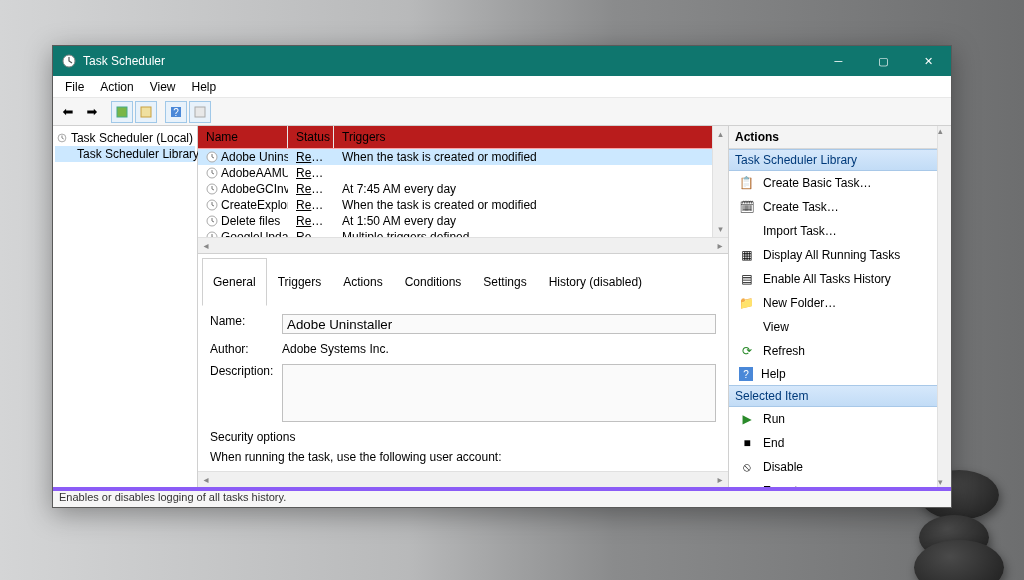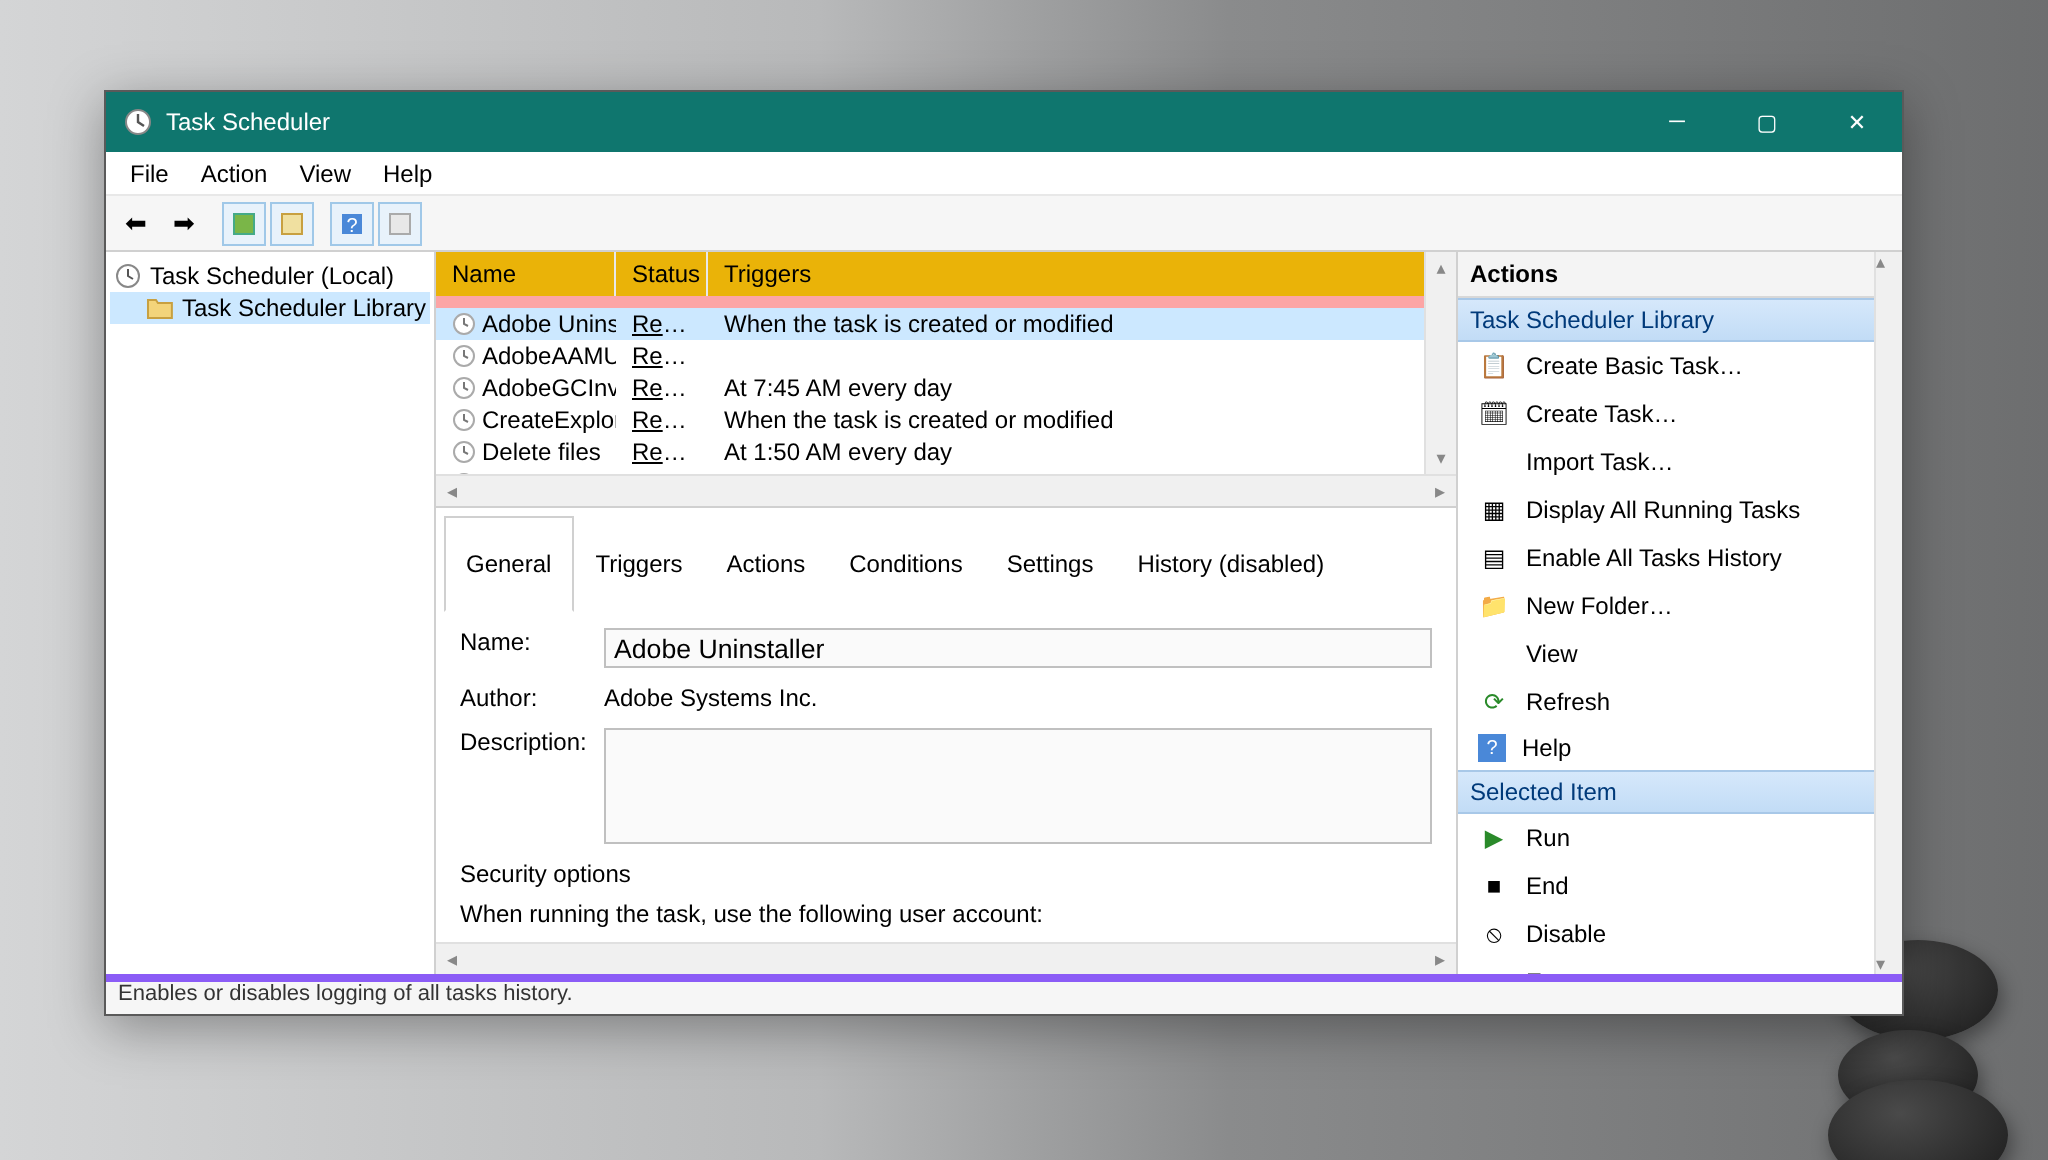--- a/index.html
+++ b/index.html
@@ -16,29 +16,29 @@
   .titlebar .btn { width: 45px; height: 30px; display: flex; align-items: center; justify-content: center; color: #fff; font-size: 11px; }
 
   .menubar { height: 22px; background: #fff; display: flex; align-items: center; padding: 0 4px; font-size: 12px; border-bottom: 1px solid #e8e8e8; }
   .menubar span { padding: 2px 8px; }
 
   .toolbar { height: 28px; background: #f6f6f6; border-bottom: 1px solid #d0d0d0; display: flex; align-items: center; padding: 0 4px; gap: 2px; }
   .toolbar .tbtn { width: 22px; height: 22px; display: flex; align-items: center; justify-content: center; border: 1px solid transparent; font-size: 13px; }
   .toolbar .tbtn.bordered { border: 1px solid #a0c8e8; background: #e8f2fb; }
 
   .body { flex: 1; display: flex; background: #fff; overflow: hidden; }
-  .tree { width: 165px; border-right: 1px solid #d0d0d0; padding: 4px 2px; font-size: 12px; background: #fff; }
+  .tree { width: 145px; border-right: 1px solid #d0d0d0; padding: 4px 2px; font-size: 12px; background: #fff; }
   .tree-row { display: flex; align-items: center; padding: 1px 2px; gap: 4px; white-space: nowrap; }
   .tree-row.indent { padding-left: 18px; }
   .tree-row.sel { background: #cce8ff; }
   .tree-icon { width: 14px; height: 14px; display: inline-flex; align-items: center; justify-content: center; font-size: 11px; }
 
   .center { flex: 1; display: flex; flex-direction: column; border-right: 1px solid #d0d0d0; overflow: hidden; }
   .tasklist { height: 128px; border-bottom: 1px solid #d0d0d0; display: flex; flex-direction: column; overflow: hidden; position: relative; }
-  .tasklist-head { display: flex; font-size: 12px; background: #eab308; border-bottom: 6px solid #fca5a5; }
+  .tasklist-head { display: flex; font-size: 12px; background: #b91c1c; border-bottom: 1px solid #fca5a5; }
   .tasklist-head .col { padding: 4px 8px; border-right: 1px solid #e8e8e8; }
   .col-name { width: 90px; }
   .col-status { width: 46px; }
   .col-trig { flex: 1; }
   .task-rows { flex: 1; overflow: hidden; }
   .task-row { display: flex; font-size: 12px; padding: 1px 0; align-items: center; }
   .task-row.sel { background: #cce8ff; }
   .task-row .cell { padding: 0 8px; white-space: nowrap; overflow: hidden; text-overflow: ellipsis; }
   .task-row .cell.name { width: 90px; display: flex; align-items: center; gap: 3px; }
   .task-row .cell.status { width: 46px; text-decoration: underline; }

